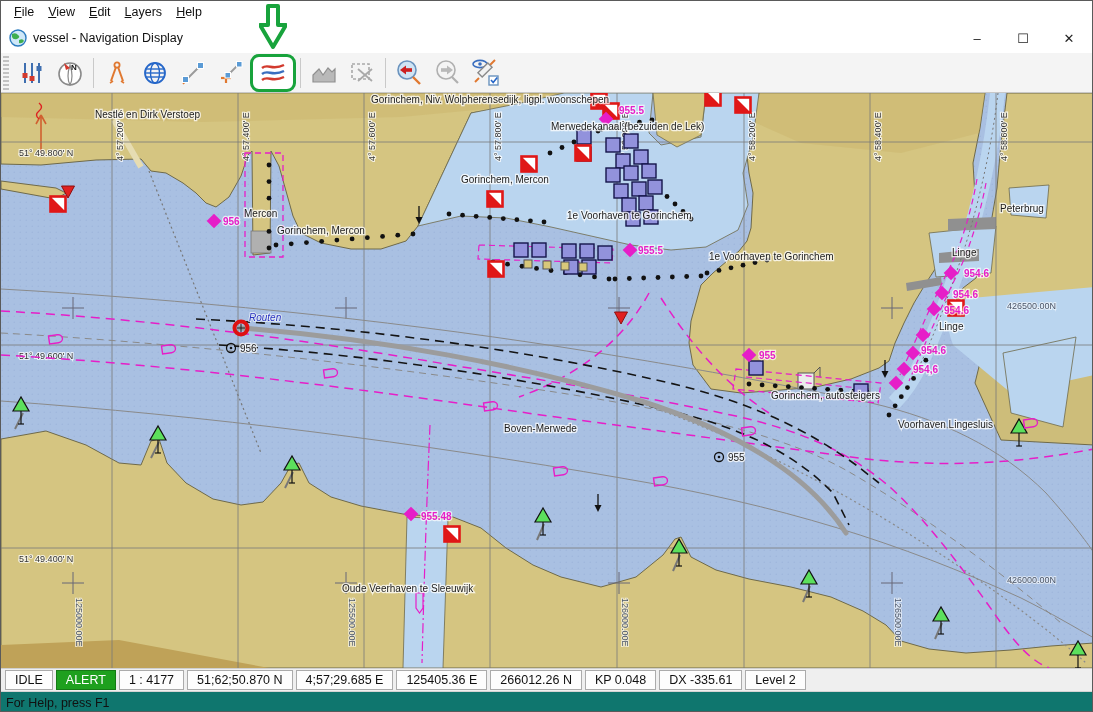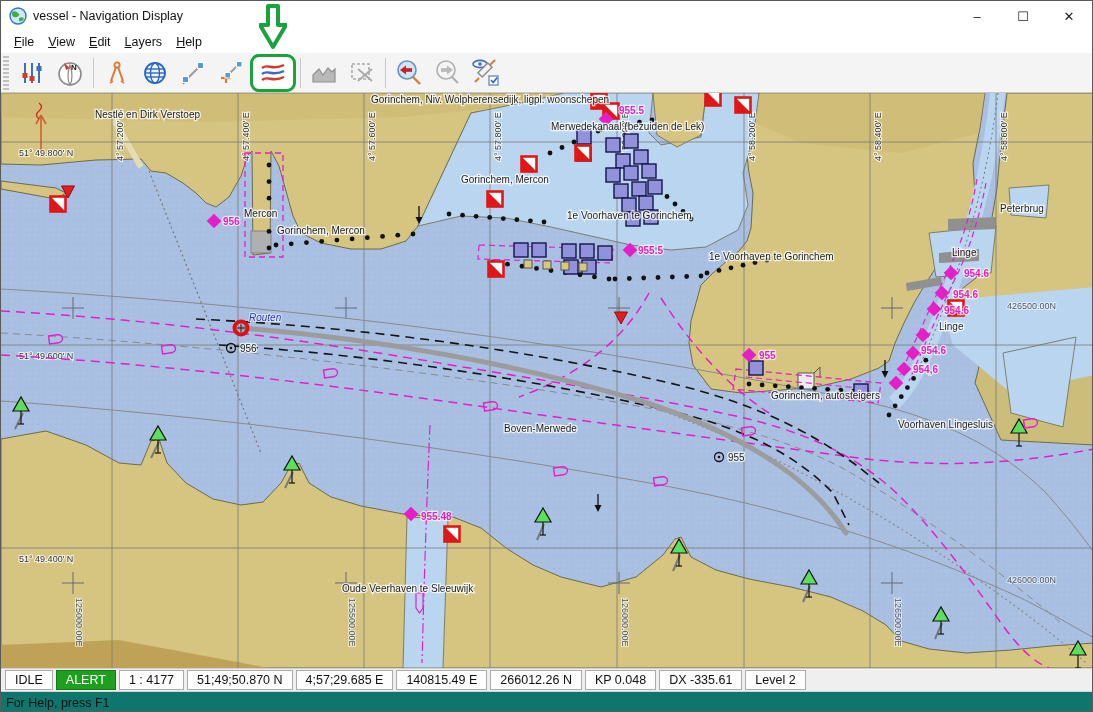--- a/index.html
+++ b/index.html
@@ -45,41 +45,41 @@
     display:flex;align-items:center;padding:0 9px;margin-right:3px;white-space:nowrap;}
   .st-cell.alert{background:#1ea01e;color:#fff;font-weight:normal;border-color:#157a15;}
   #helpbar{height:22px;background:#0f766e;border-top:1px solid #d4d4d4;display:flex;align-items:center;
     font-size:12.5px;color:#111;padding-left:5px;}
 </style>
 </head>
 <body>
 
 <div id="win">
 
+  <div id="menubar">
+      <span class="menu-item"><u>F</u>ile</span>
+      <span class="menu-item"><u>V</u>iew</span>
+      <span class="menu-item"><u>E</u>dit</span>
+      <span class="menu-item"><u>L</u>ayers</span>
+      <span class="menu-item"><u>H</u>elp</span>
+    </div>
+
   <div id="titlebar">
     <svg id="app-icon" viewBox="0 0 18 18">
       <circle cx="9" cy="9" r="8" fill="#cfe8f8" stroke="#2b7bbf" stroke-width="1.4"></circle>
       <path d="M3,5 Q7,3 9,6 Q12,8 8,10 Q4,11 3,8 Z" fill="#3fae4e"></path>
       <path d="M10,11 Q14,9 15,12 Q13,15 10,14 Z" fill="#3fae4e"></path>
     </svg>
     <span id="title-text">vessel - Navigation Display</span>
     <div id="win-controls">
         <div class="win-btn">–</div>
         <div class="win-btn">☐</div>
         <div class="win-btn">✕</div>
       </div>
   </div>
-
-  <div id="menubar">
-      <span class="menu-item"><u>F</u>ile</span>
-      <span class="menu-item"><u>V</u>iew</span>
-      <span class="menu-item"><u>E</u>dit</span>
-      <span class="menu-item"><u>L</u>ayers</span>
-      <span class="menu-item"><u>H</u>elp</span>
-    </div>
 
   <div id="toolbar">
     <svg id="green-arrow" viewBox="0 0 28 46">
       <path d="M9,2 L19,2 L19,21 L27,21 L14,43 L1,21 L9,21 Z" fill="#ffffff" stroke="#18a33c" stroke-width="4" stroke-linejoin="round"></path>
     </svg>
     <div id="gripper"></div>
 
     <div class="tool-btn">
       <svg width="26" height="26">
         <line x1="6" y1="3" x2="6" y2="23" stroke="#3f6fb0" stroke-width="2"></line>
@@ -537,23 +537,23 @@
           <text x="920" y="261" class="km">954.6</text>
           <text x="912" y="280" class="km">954,6</text>
         </g>
     </svg>
   </div>
 
   <div id="statusbar">
       <div class="st-cell">IDLE</div>
       <div class="st-cell alert">ALERT</div>
       <div class="st-cell">1 : 4177</div>
-      <div class="st-cell">51;49;50.870 N</div>
+      <div class="st-cell">51;62;50.870 N</div>
       <div class="st-cell">4;57;29.685 E</div>
-      <div class="st-cell">140815.49 E</div>
+      <div class="st-cell">125405.36 E</div>
       <div class="st-cell">266012.26 N</div>
       <div class="st-cell">KP 0.048</div>
       <div class="st-cell">DX -335.61</div>
       <div class="st-cell">Level 2</div>
     </div>
 
   <div id="helpbar">
     <span>For Help, press F1</span>
   </div>
 </div>

